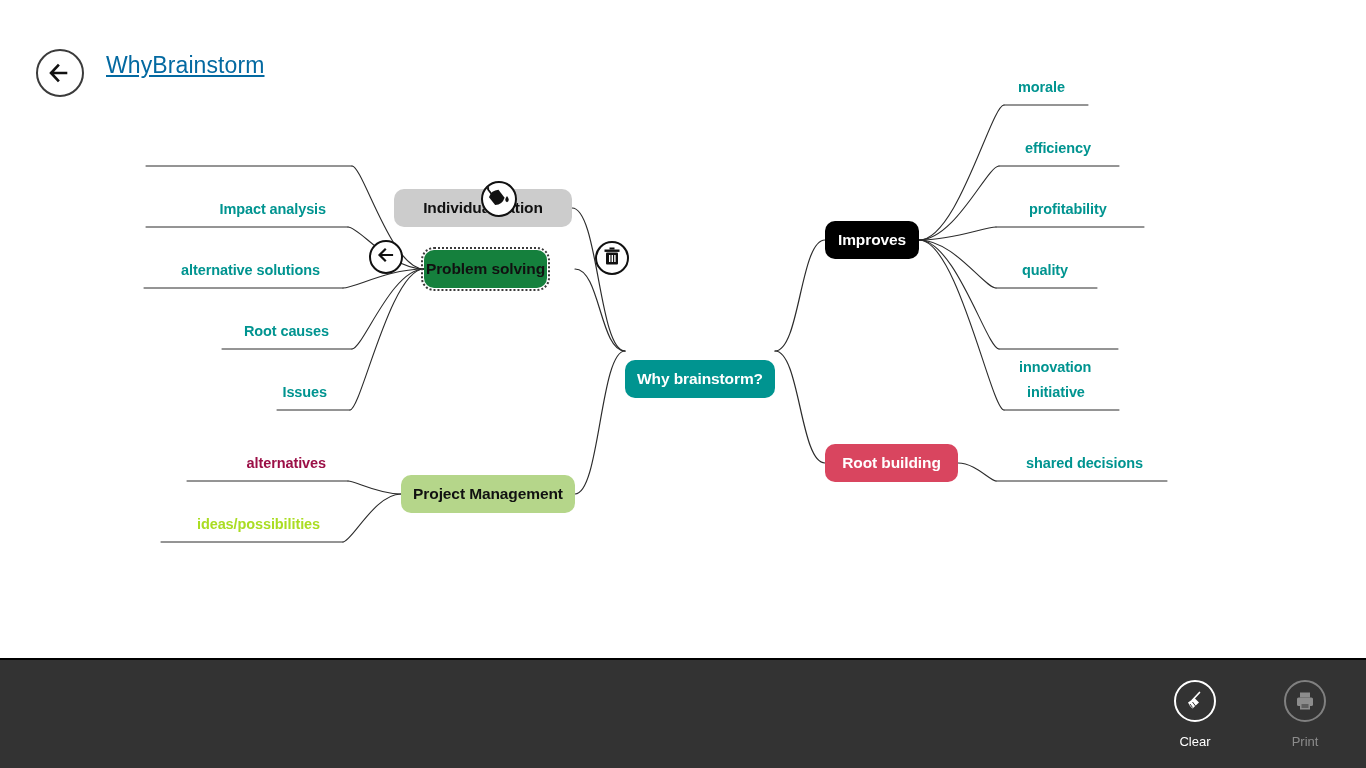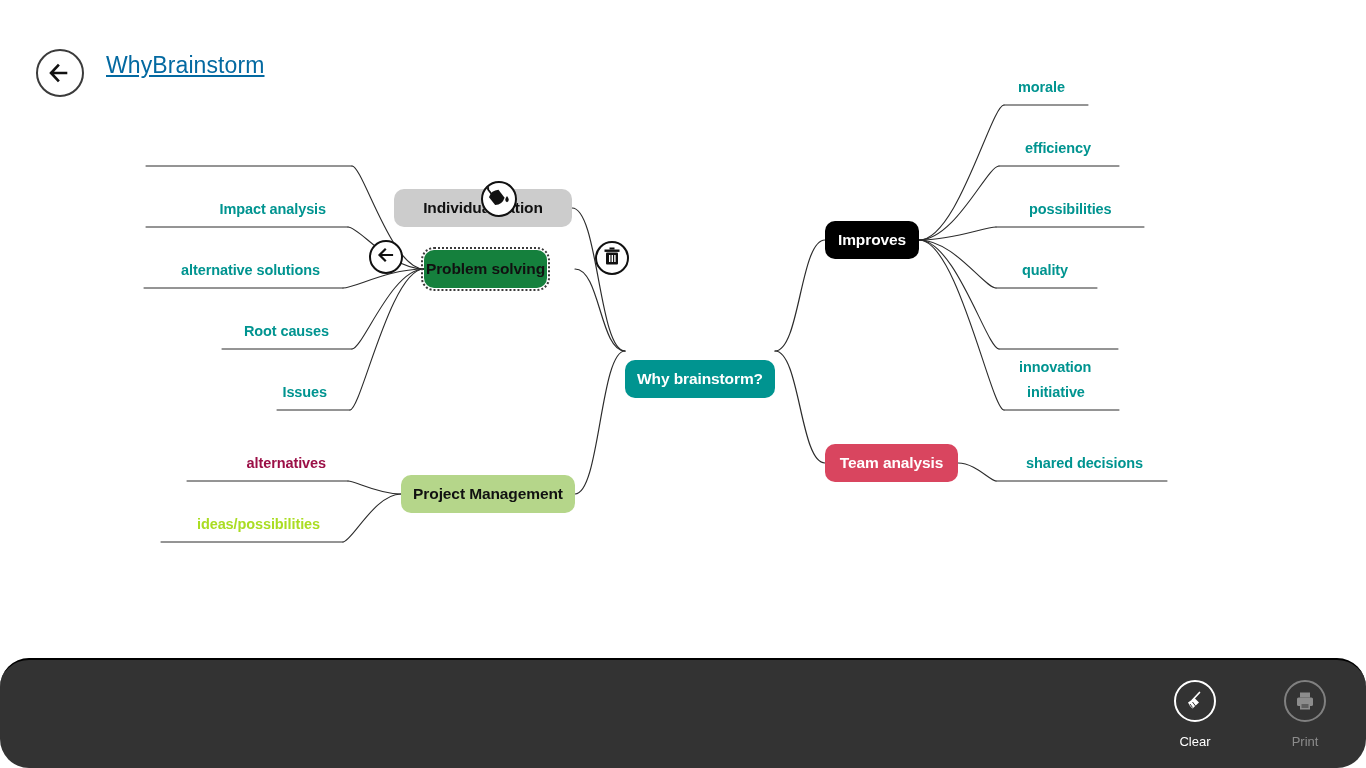--- a/index.html
+++ b/index.html
@@ -103,21 +103,20 @@
   }
 
   
   #app-bar {
     position: absolute;
     left: 0; top: 658px;
     width: 1366px; height: 110px;
     background: #333333;
     border-top: 2px solid #000000;
     box-sizing: border-box;
-    border-radius: 29px;
   }
   .appbar-button {
     position: absolute;
     top: 20px;
     width: 76px;
     display: flex;
     flex-direction: column;
     align-items: center;
     cursor: pointer;
   }
@@ -204,26 +203,26 @@
     <div class="node" style="left: 401px; top: 475px; width: 174px; height: 38px; background: rgb(181, 214, 138); color: rgb(17, 17, 17);">
       <span>Project Management</span>
     </div>
     <div class="leaf left" style="color: rgb(155, 15, 70); top: 455px; left: 0px; width: 326px; text-align: right;">alternatives</div>
     <div class="leaf left" style="color: rgb(170, 221, 34); top: 516px; left: 0px; width: 320px; text-align: right;">ideas/possibilities</div>
     <div class="node" style="left: 825px; top: 221px; width: 94px; height: 38px; background: #000000; color: rgb(255, 255, 255);">
       <span>Improves</span>
     </div>
     <div class="leaf right" style="color: rgb(0, 148, 144); top: 79px; left: 1018px;">morale</div>
     <div class="leaf right" style="color: rgb(0, 148, 144); top: 140px; left: 1025px;">efficiency</div>
-    <div class="leaf right" style="color: rgb(0, 148, 144); top: 201px; left: 1029px;">possibilities</div>
+    <div class="leaf right" style="color: rgb(0, 148, 144); top: 201px; left: 1029px;">profitability</div>
     <div class="leaf right" style="color: rgb(0, 148, 144); top: 262px; left: 1022px;">quality</div>
     <div class="leaf right" style="color: rgb(0, 148, 144); top: 323px; left: 1019px; margin-top: 36px;">innovation</div>
     <div class="leaf right" style="color: rgb(0, 148, 144); top: 384px; left: 1027px;">initiative</div>
     <div class="node" style="left: 825px; top: 444px; width: 133px; height: 38px; background: rgb(217, 69, 95); color: rgb(255, 255, 255);">
-      <span>Team analysis</span>
+      <span>Root building</span>
     </div>
     <div class="leaf right" style="color: rgb(0, 148, 144); top: 455px; left: 1026px;">shared decisions</div>
     <div class="handle" style="left: 369px; top: 240px; width: 34px; height: 34px;">
       <span><svg width="34" height="34" viewBox="0 0 34 34">
       <path d="M23 17 L11 17 M16 11.5 L10.5 17 L16 22.5" stroke="#111" stroke-width="2.2" fill="none" stroke-linecap="square"></path>
         </svg></span>
     </div>
     <div class="handle" style="left: 481px; top: 181px; width: 36px; height: 36px;">
       <span><svg width="36" height="36" viewBox="0 0 36 36">
       <g transform="rotate(-38 18 18)">

